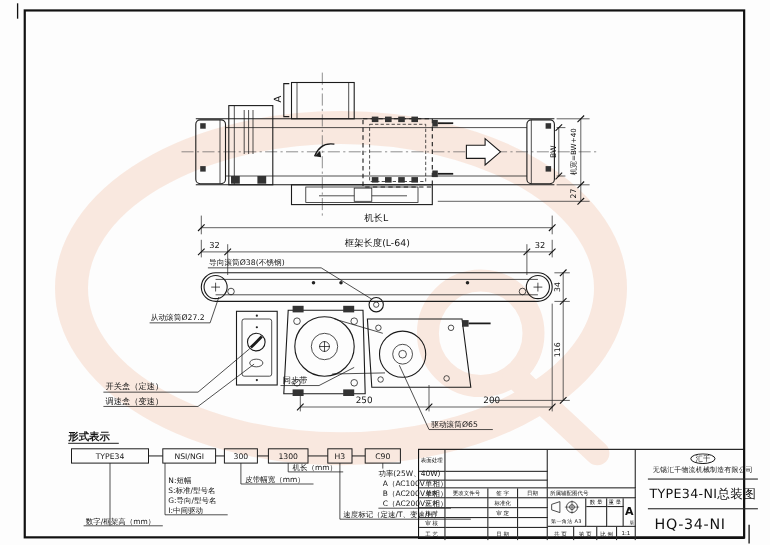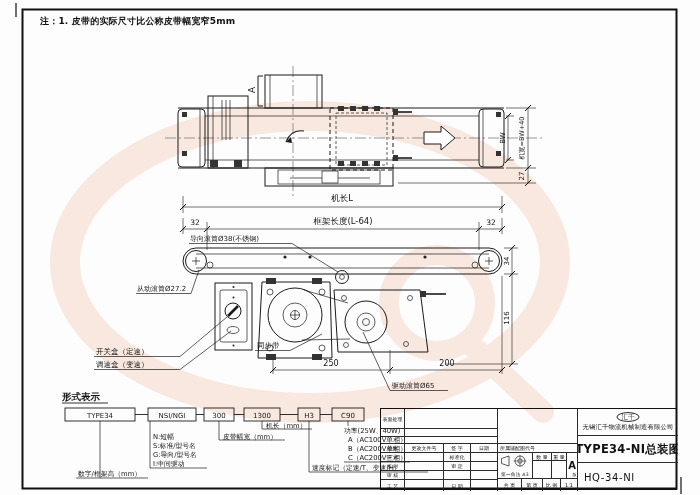--- a/index.html
+++ b/index.html
@@ -12,31 +12,31 @@
     line-height:13.5px;letter-spacing:0.2px;white-space:nowrap;}
   .notes .ind{padding-left:21px;}
   
   .tb{position:absolute;left:380px;top:408px;width:297px;height:82px;
     border:1.6px solid #111;box-sizing:border-box;background:rgba(255,255,255,0.0);}
   .cell{position:absolute;box-sizing:border-box;border-right:1px solid #2a2a2a;
     border-bottom:1px solid #2a2a2a;display:flex;align-items:center;
     justify-content:center;overflow:hidden;white-space:nowrap;font-size:6px;}
   .cell.left{justify-content:flex-start;padding-left:2px;}
   .f5{font-size:5px;}
-  .nr{border-right:none;}
+  .nr{border-right:none;margin-left:11px;}
   .nb{border-bottom:none;}
   .proj{flex-direction:column;justify-content:space-between;padding:2px 1px 1px 1px;}
   .proj .plabel{font-size:4.6px;letter-spacing:0.3px;}
   .acell{flex-direction:column;justify-content:center;position:relative;}
   .acell .big{font-size:10px;font-weight:bold;line-height:10px;}
   .acell .suf{position:absolute;right:0.5px;bottom:1px;font-size:4px;}
   .logocell{flex-direction:column;justify-content:center;gap:1px;}
   .company{font-size:6.3px;letter-spacing:0.2px;}
-  .dtitle{font-size:11.5px;font-weight:bold;letter-spacing:0.3px;}
-  .dcode{font-size:10px;letter-spacing:0.6px;}
+  .dtitle{font-size:11.5px;font-weight:normal;letter-spacing:0.3px;}
+  .dcode{font-size:13px;letter-spacing:0.6px;}
 </style>
 </head>
 <body>
 
 <svg width="700" height="495" viewBox="0 0 700 495" style="position:absolute;left:0;top:0;">
 
   <g opacity="0.55">
     <ellipse cx="310" cy="262" rx="245" ry="146" fill="none" stroke="#f6d7c7" stroke-width="30"></ellipse>
     <circle cx="437" cy="303" r="48" fill="none" stroke="#f6d7c7" stroke-width="20"></circle>
     <line x1="468" y1="342" x2="543" y2="412" stroke="#f6d7c7" stroke-width="22" stroke-linecap="round"></line>
@@ -337,21 +337,20 @@
     <text x="348" y="460" font-size="6.8" stroke="none">C（AC200V三相）</text>
     <line x1="344" y1="462" x2="410" y2="462" stroke-width="0.7"></line>
 
     <line x1="309" y1="421" x2="309" y2="472" stroke-width="0.7"></line>
     <line x1="309" y1="472" x2="428" y2="472" stroke-width="0.7"></line>
     <text x="312" y="470" font-size="6.8" stroke="none">速度标记（定速/T、变速/H）</text>
   </g>
 </svg>
 
 <div class="notes">
-  <div><span>注：</span><span>1. 皮带的实际尺寸比公称皮带幅宽窄5mm</span></div>
 </div>
 
 <div class="tb">
 
   <div class="cell f5" style="left:0;top:0;width:24px;height:20px;text-align:center;white-space:normal;line-height:6px;">表面处理</div>
   <div class="cell" style="left:24px;top:0;width:93px;height:20px;"></div>
   <div class="cell" style="left:0;top:20px;width:24px;height:8px;"></div>
   <div class="cell" style="left:24px;top:20px;width:93px;height:8px;"></div>
   <div class="cell" style="left:0;top:28px;width:24px;height:7px;"></div>
   <div class="cell" style="left:24px;top:28px;width:93px;height:7px;"></div>

